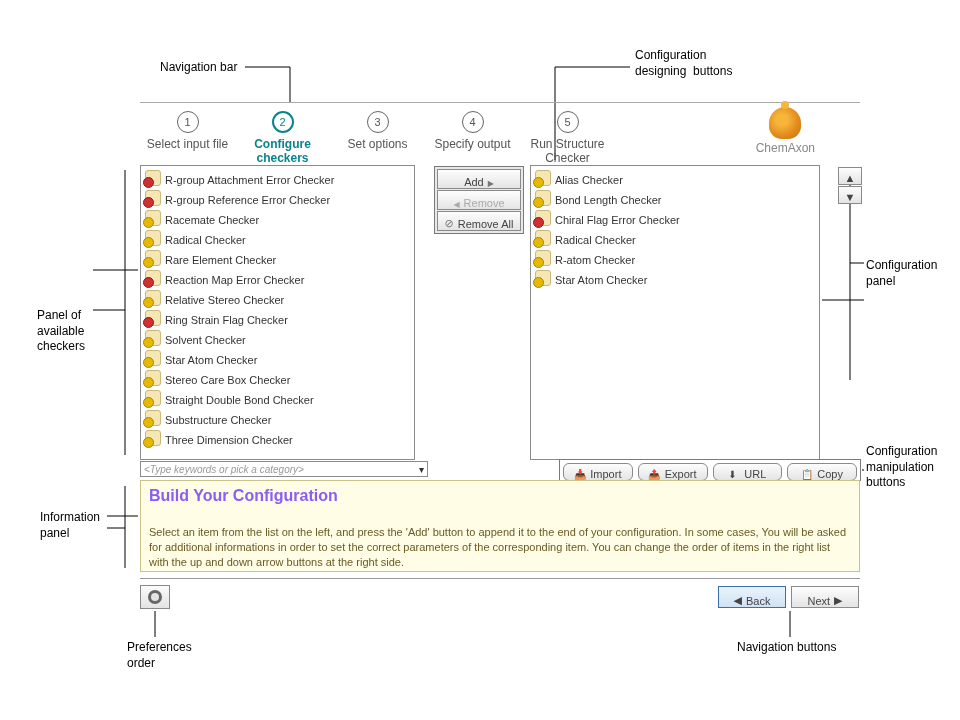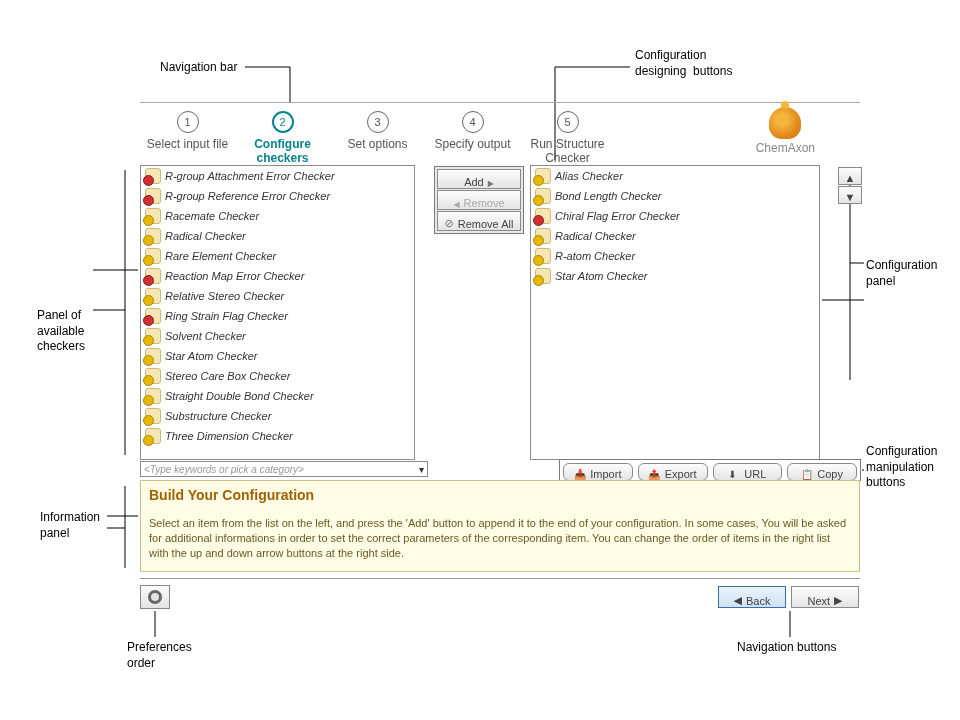--- a/index.html
+++ b/index.html
@@ -15,21 +15,21 @@
   .step-label { font-size: 12px; color: #555; text-align: center; }
   .step.active .step-label { color: #0a848e; font-weight: bold; }
   .brand { position: absolute; right: 145px; top: 107px; text-align: center; }
   .brand-logo { width: 32px; height: 32px; margin: 0 auto 2px; background: radial-gradient(circle at 40% 40%, #f6b63c 20%, #e28a1a 60%, #c4701a 100%); border-radius: 50% 50% 40% 40%; position: relative; }
   .brand-logo::before { content:""; position:absolute; top:-6px; left:12px; width:8px; height:8px; border-radius:50%; background:#f6b63c; }
   .brand-name { color: #888; font-size: 12px; }
   
   
   .panel-left { position: absolute; left: 140px; top: 165px; width: 275px; height: 295px; border: 1px solid #8b8b8b; background: #fff; overflow: hidden; }
   .panel-right { position: absolute; left: 530px; top: 165px; width: 290px; height: 295px; border: 1px solid #8b8b8b; background: #fff; overflow: hidden; }
-  .list-item { height: 20px; display: flex; align-items: center; padding: 0 4px; gap: 4px; font-size: 11px; color: #333; border-bottom: 0; font-style: italic; }
+  .list-item { height: 20px; display: flex; align-items: flex-end; padding: 0 4px; gap: 4px; font-size: 11px; color: #333; border-bottom: 0; }
   .ck-icon { width: 16px; height: 16px; display:inline-block; position:relative; flex:none; }
   .ck-icon::before { content:""; position:absolute; inset:0; border-radius:3px; background:#f5e6b3; border:1px solid #c9b87a; }
   .ck-icon.warn::after { content:""; position:absolute; left:-2px; bottom:-2px; width:9px; height:9px; border-radius:50%; background:#e6b800; border:1px solid #a88700; }
   .ck-icon.err::after { content:""; position:absolute; left:-2px; bottom:-2px; width:9px; height:9px; border-radius:50%; background:#d23030; border:1px solid #8a1a1a; }
   
   
   .mid-btns { position: absolute; left: 434px; top: 166px; width: 90px; border:1px solid #7a7a7a; padding:1px; background:#e8e8e8; }
   .btn { display:flex; align-items:flex-end; justify-content:center; gap:4px; height: 20px; background: linear-gradient(#fdfdfd,#e4e4e4); border:1px solid #8a8a8a; font-size:11px; color:#444; margin:1px; }
   .btn.disabled { color:#aaa; }
   .arrow-r::after { content:"▶"; font-size:8px; color:#777; }
@@ -48,21 +48,21 @@
   .manip { position: absolute; left: 559px; top: 459px; width: 302px; height: 22px; display:flex; gap:3px; border:1px solid #7a7a7a; padding:2px;}
   .manip .btn { flex:1; height:18px;border-radius:6px; }
   .mi { width:12px; height:12px; display:inline-block; }
   .mi.import::before{content:"📥";font-size:10px;} 
   .mi.export::before{content:"📤";font-size:10px;} 
   .mi.url::before{content:"⬇";font-size:10px;} 
   .mi.copy::before{content:"📋";font-size:10px;}
   
   
   .info-panel { position: absolute; left: 140px; top: 480px; width: 720px; height: 92px; background: #fffde6; border:1px solid #c9c48a; padding: 6px 8px; }
-  .info-title { font-weight: bold; font-size: 14px; color: #a16207; margin-bottom: 13px; }
+  .info-title { font-weight: bold; font-size: 16px; color: #8b5cf6; margin-bottom: 20px; }
   .info-body { font-size: 11px; color: #6a5a25; line-height: 1.35; }
   
   
   .bottom { position: absolute; left: 140px; top: 578px; width: 720px; border-top:1px solid #999; padding-top:6px; height:40px; }
   .pref-btn { position:absolute; left:0; top:6px; width:30px; height:24px; border:1px solid #888; background:linear-gradient(#fbfbfb,#e3e3e3); display:flex; align-items:center; justify-content:center; }
   .gear { width:14px; height:14px; border-radius:50%; background:#666; position:relative; }
   .gear::before{content:"";position:absolute;inset:3px;border-radius:50%;background:#e3e3e3;}
   .nav-btns { position:absolute; right:0; top:6px; display:flex; gap:3px; }
   .nav-btns .btn { width:68px; height:22px; }
   .nav-btns .btn.active { border:1px solid #3a6fae; background:linear-gradient(#eaf3fb,#cfe2f4); }

